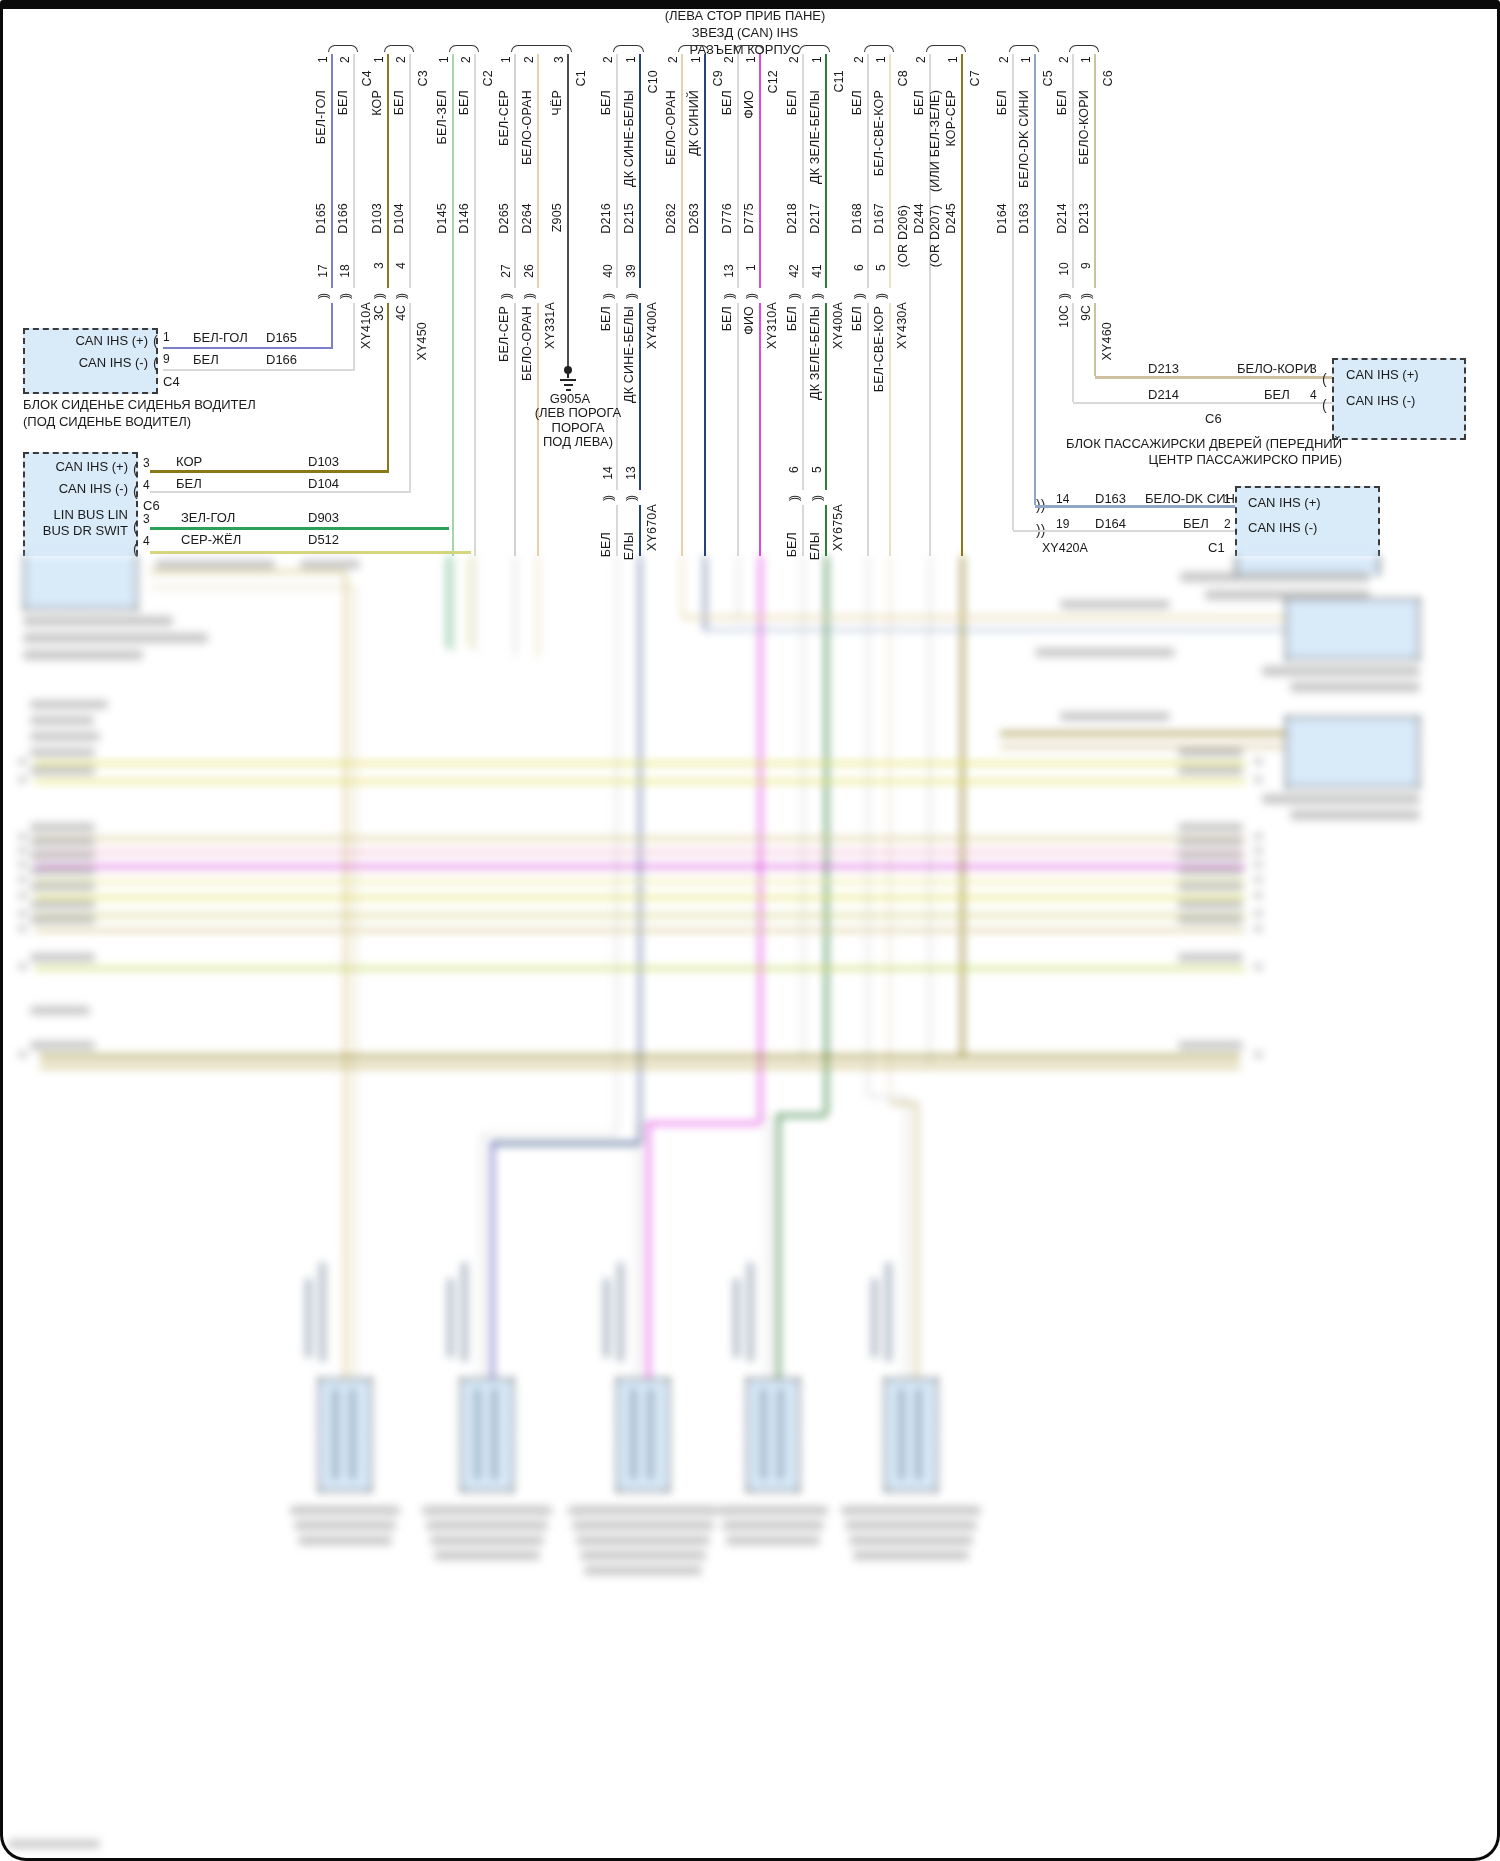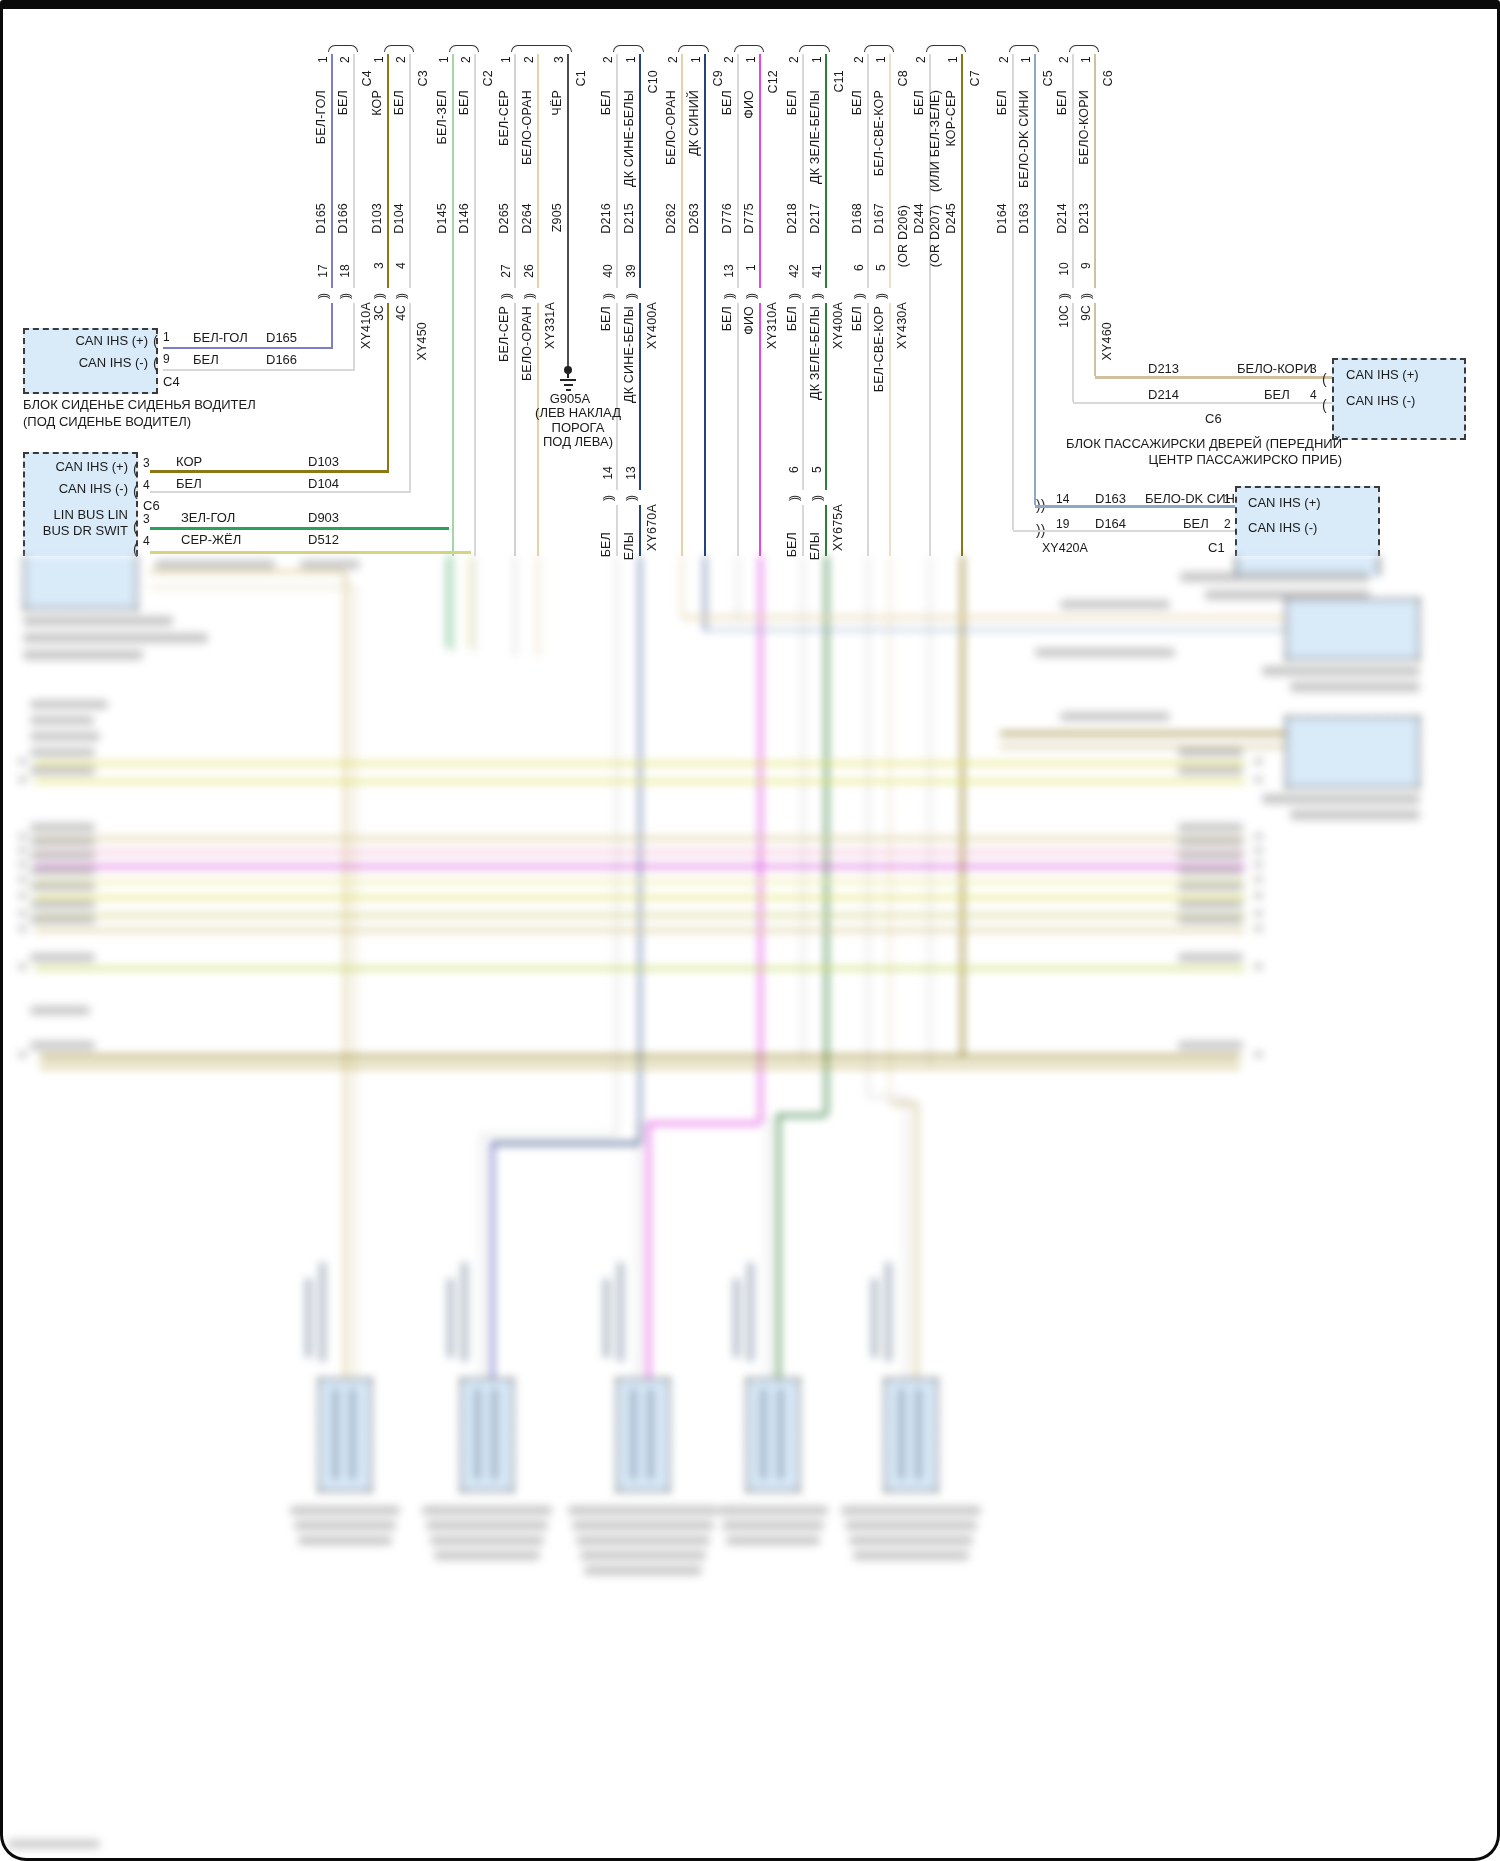--- a/index.html
+++ b/index.html
@@ -24,20 +24,25 @@
   #blur-layer{position:absolute;left:0;top:0;width:1500px;height:1861px;filter:blur(4px);}
   #frame{position:absolute;left:0;top:0;width:1500px;height:1861px;box-sizing:border-box;
          border:3px solid #0a0a0a;border-top-width:9px;border-radius:3px 3px 26px 26px;pointer-events:none;}
   .dot{position:absolute;width:8px;height:8px;border-radius:50%;background:#222;}
 </style>
 </head>
 <body>
 
 <div id="canvas">
 
+  <div class="t tc" style="left:560px;top:7px;width:370px;line-height:17px;">
+    <div>(ЛЕВА СТОР ПРИБ ПАНЕ)</div>
+    <div>ЗВЕЗД (CAN) IHS</div>
+    <div>РАЗЪЕМ КОРПУС</div>
+  </div>
 
   <div id="sharp-layer">
       <div class="bracket" style="left: 328px; top: 45px; width: 30px;"></div>
       <div class="vw" style="left: 330.75px; top: 54px; height: 293px; width: 2.5px; background: rgb(123, 127, 199);"></div>
       <div class="v" style="left: 317px; top: 56px; font-size: 12px;">1</div>
       <div class="v" style="left: 315px; top: 90px;">БЕЛ-ГОЛ</div>
       <div class="v" style="left: 315px; top: 203px;">D165</div>
       <div class="vw" style="left: 353px; top: 54px; height: 315px; width: 2px; background: rgb(216, 216, 216);"></div>
       <div class="v" style="left: 339px; top: 56px; font-size: 12px;">2</div>
       <div class="v" style="left: 337px; top: 90px;">БЕЛ</div>
@@ -251,21 +256,21 @@
     </div>
 
   <div>
     <div class="dot" style="left:564px;top:366px;"></div>
     <div class="vw" style="left:567px;top:372px;height:6px;background:#222;"></div>
     <div class="hw" style="left:560px;top:379px;width:16px;background:#222;"></div>
     <div class="hw" style="left:563.5px;top:384px;width:9px;background:#222;"></div>
     <div class="hw" style="left:565.5px;top:389px;width:5px;background:#222;"></div>
     <div class="t tc" style="left:543px;top:392px;width:54px;">G905A</div>
     <div class="t tc" style="left:524px;top:406px;width:108px;line-height:14.5px;">
-      <div>(ЛЕВ НАКЛАД</div>
+      <div>(ЛЕВ ПОРОГА</div>
       <div>ПОРОГА</div>
       <div>ПОД ЛЕВА)</div>
     </div>
   </div>
 
   <div>
     <div class="box" style="left:23px;top:328px;width:135px;height:66px;"></div>
     <div class="t tr" style="left:30px;top:334px;width:118px;">CAN IHS (+)</div>
     <div class="t tr" style="left:30px;top:356px;width:118px;">CAN IHS (-)</div>
     <div class="arcg" style="left:153px;top:333px;">(</div>

